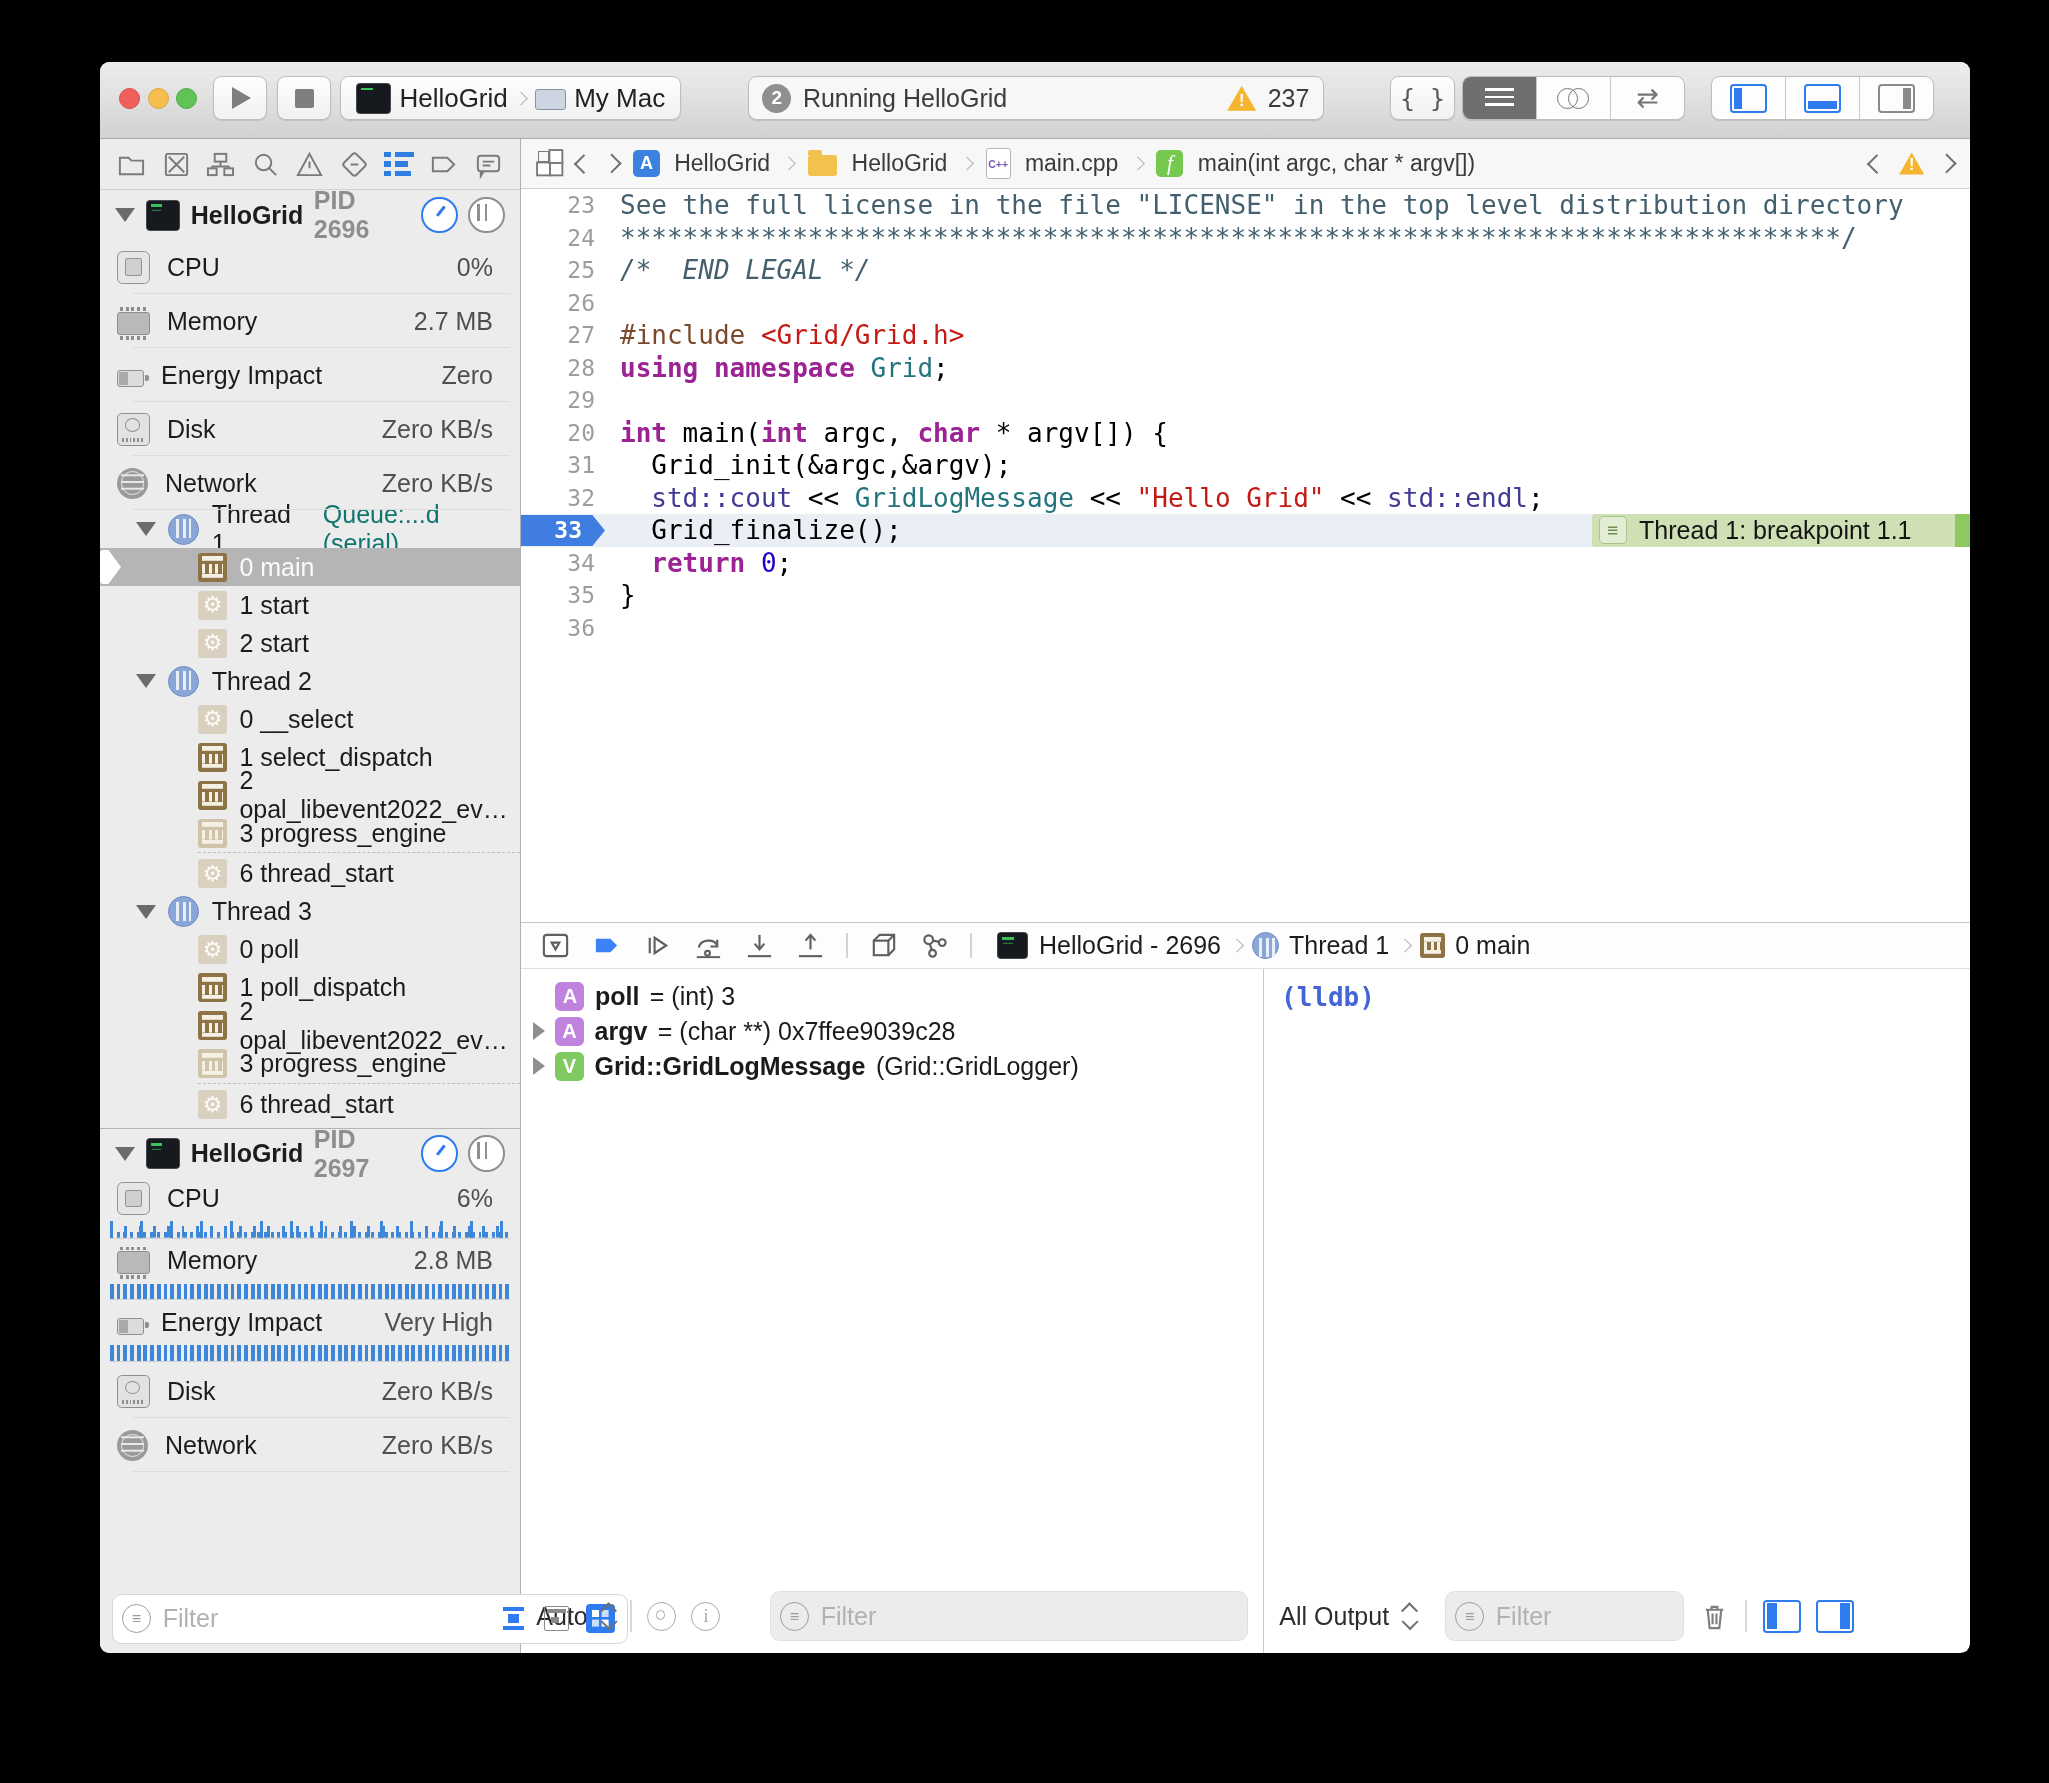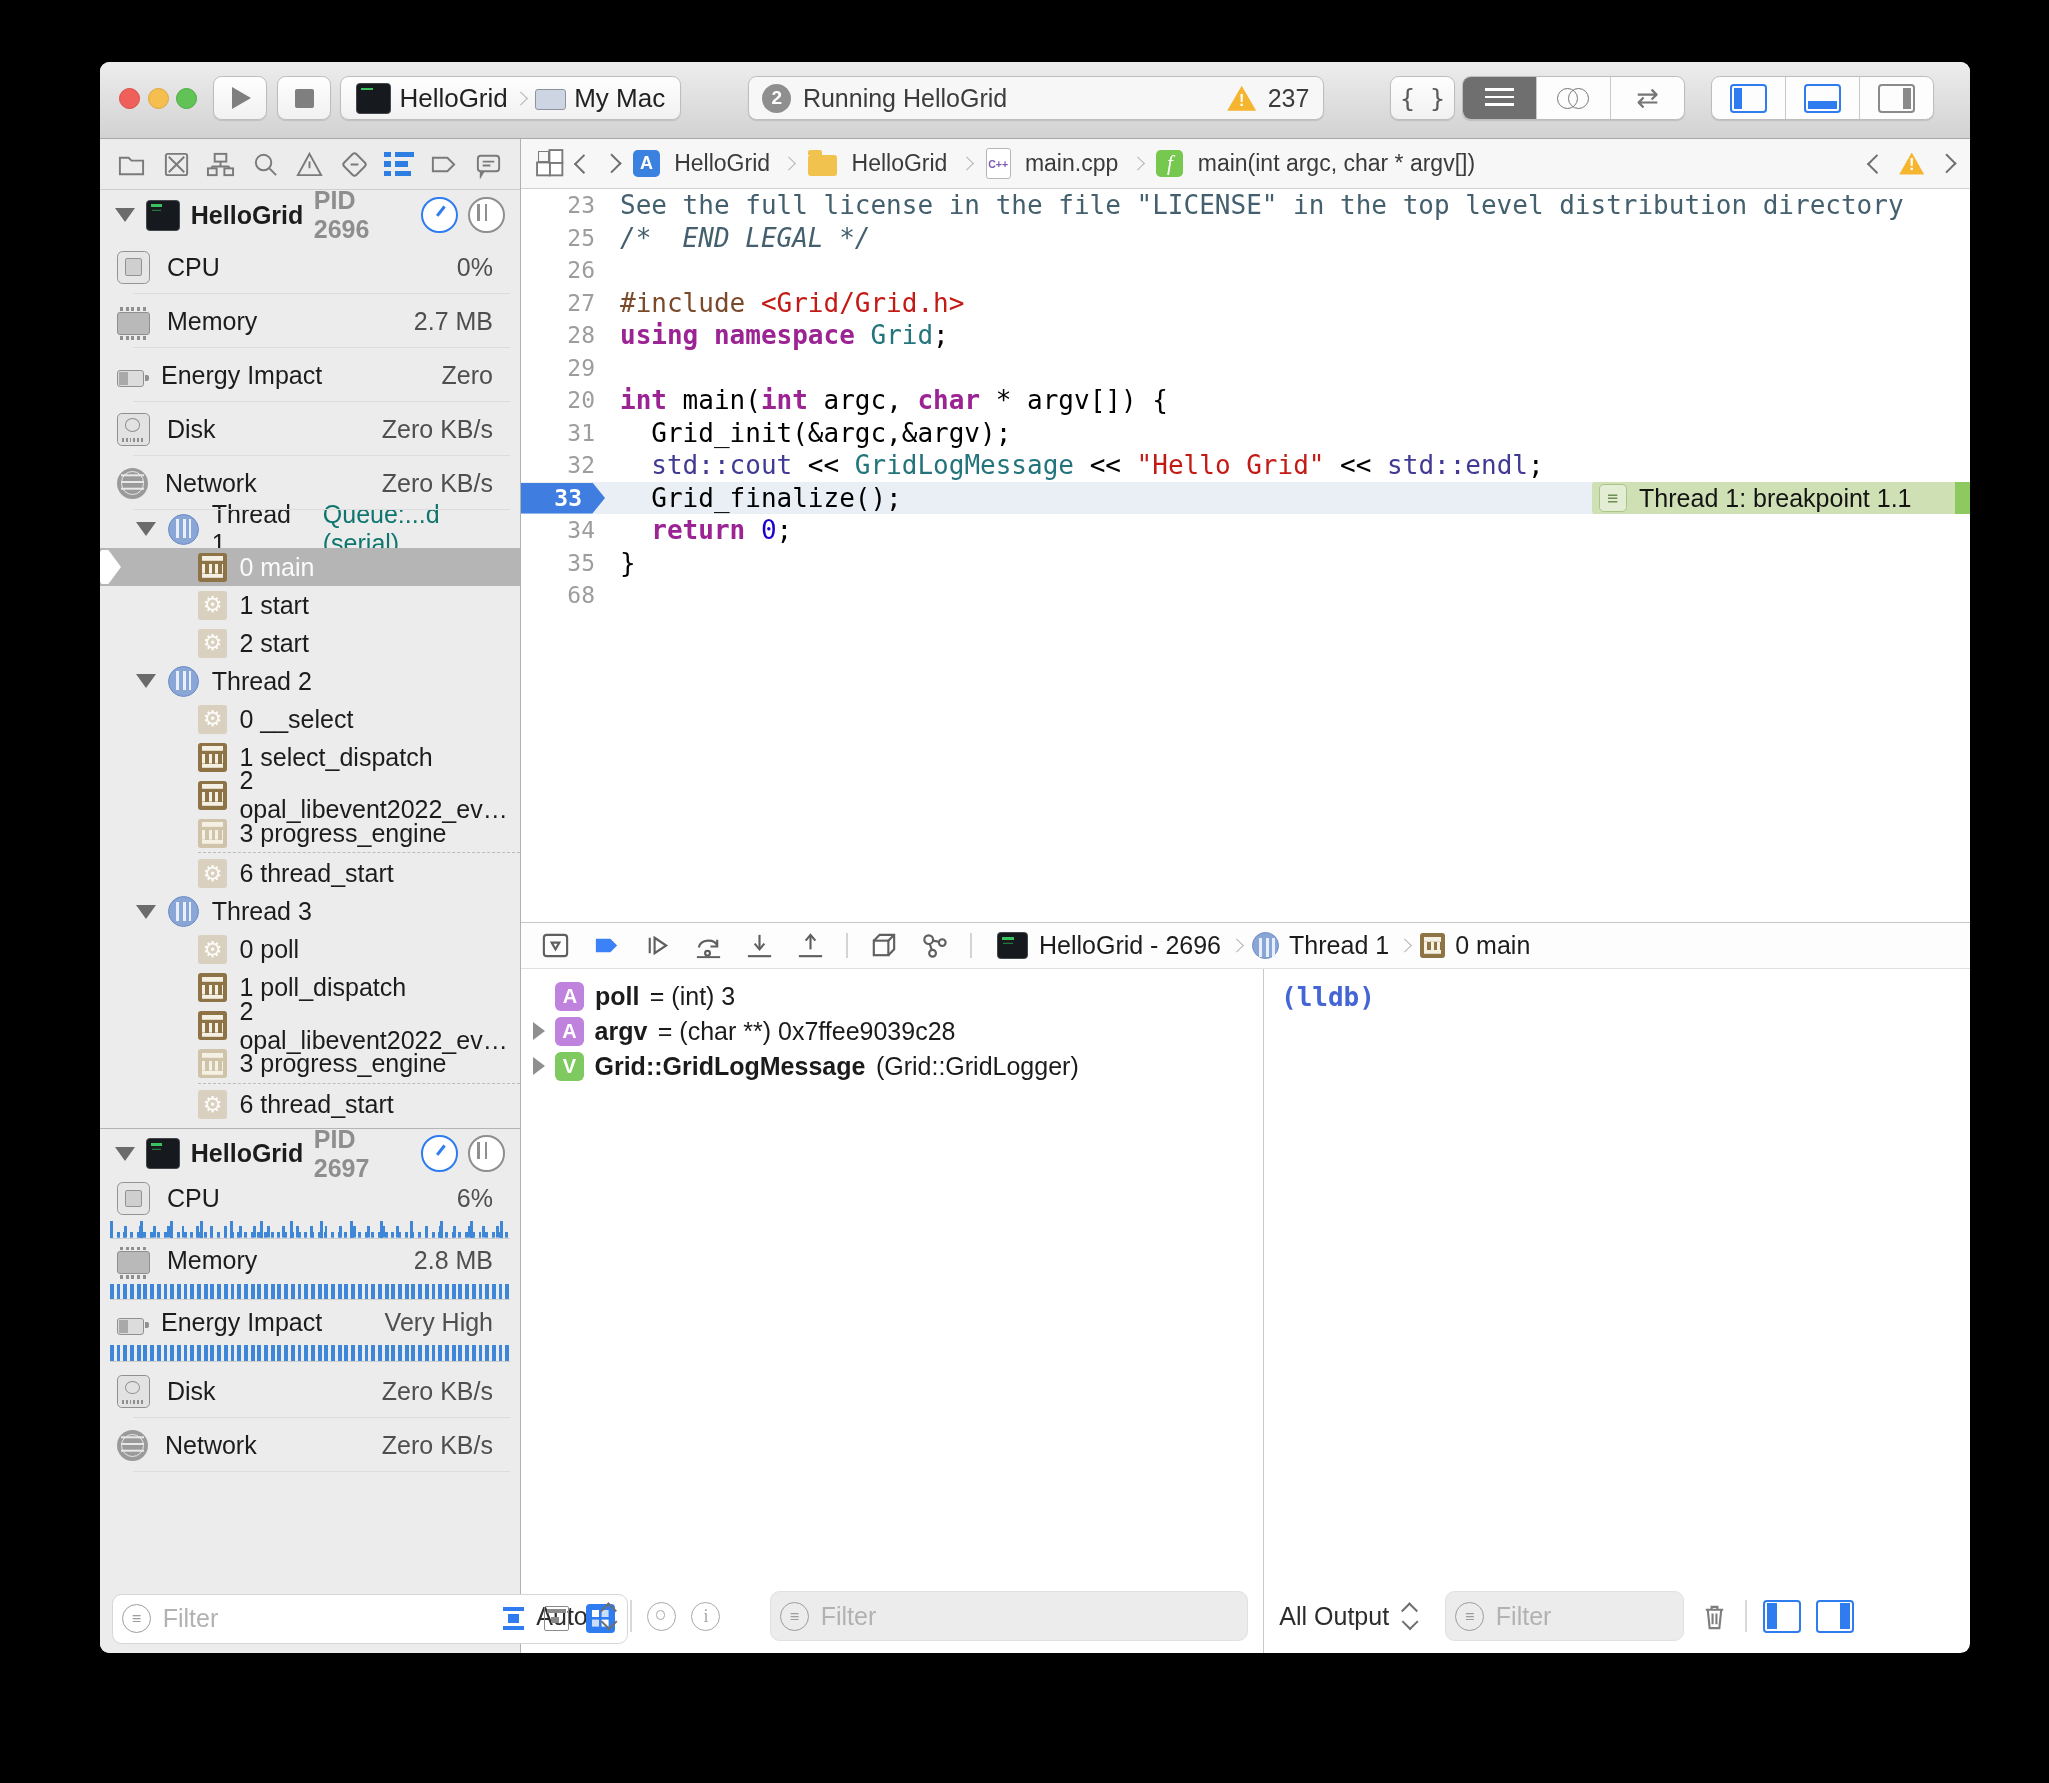--- a/index.html
+++ b/index.html
@@ -531,20 +531,21 @@
         <span>main(int argc, char * argv[])</span>
         <span class="jb-right">
           <span class="chev l"></span>
           <span class="warn-tri sm"></span>
           <span class="chev r"></span>
         </span>
       </div>
 
       <div class="editor">
         <div class="code-line"><span class="ln">23</span><span class="ct"><span class="c-comment">See the full license in the file "LICENSE" in the top level distribution directory</span></span></div>
+        <div class="code-line"><span class="ln">24</span><span class="ct"><span class="c-comment">******************************************************************************/</span></span></div>
         <div class="code-line"><span class="ln">25</span><span class="ct"><span class="c-comment c-italic">/*  END LEGAL */</span></span></div>
         <div class="code-line"><span class="ln">26</span><span class="ct"></span></div>
         <div class="code-line"><span class="ln">27</span><span class="ct"><span class="c-preproc">#include</span><span> </span><span class="c-string">&lt;Grid/Grid.h&gt;</span></span></div>
         <div class="code-line"><span class="ln">28</span><span class="ct"><span class="c-kw">using</span><span> </span><span class="c-kw">namespace</span><span> </span><span class="c-type">Grid</span><span>;</span></span></div>
         <div class="code-line"><span class="ln">29</span><span class="ct"></span></div>
         <div class="code-line"><span class="ln">20</span><span class="ct"><span class="c-kw">int</span><span> main(</span><span class="c-kw">int</span><span> argc, </span><span class="c-kw">char</span><span> * argv[]) {</span></span></div>
         <div class="code-line"><span class="ln">31</span><span class="ct"><span>  Grid_init(&amp;argc,&amp;argv);</span></span></div>
         <div class="code-line"><span class="ln">32</span><span class="ct"><span>  </span><span class="c-std">std::cout</span><span> &lt;&lt; </span><span class="c-type">GridLogMessage</span><span> &lt;&lt; </span><span class="c-string">"Hello Grid"</span><span> &lt;&lt; </span><span class="c-std">std::endl</span><span>;</span></span></div>
         <div class="code-line">
           <div class="hl"></div>
@@ -552,21 +553,21 @@
           <span class="ln" style="visibility:hidden"></span>
           <span class="ct"><span>  Grid_finalize();</span></span>
           <div class="annotation">
             <span class="ann-icon">≡</span>
             <span class="ann-label">Thread 1: breakpoint 1.1</span>
             <span class="ann-cap"></span>
           </div>
         </div>
         <div class="code-line"><span class="ln">34</span><span class="ct"><span>  </span><span class="c-kw">return</span><span> </span><span class="c-num">0</span><span>;</span></span></div>
         <div class="code-line"><span class="ln">35</span><span class="ct"><span>}</span></span></div>
-        <div class="code-line"><span class="ln">68</span><span class="ct"></span></div>
+        <div class="code-line"><span class="ln">36</span><span class="ct"></span></div>
       </div>
 
       <div class="debugbar">
         <span class="dbi">
             <svg width="31" height="31" viewBox="0 0 32 32">
               <rect x="4" y="5" width="24" height="22" rx="3"></rect>
               <path d="M12 13 h8 l-4 7 z"></path>
             </svg>
           </span>
         <span class="dbi">

